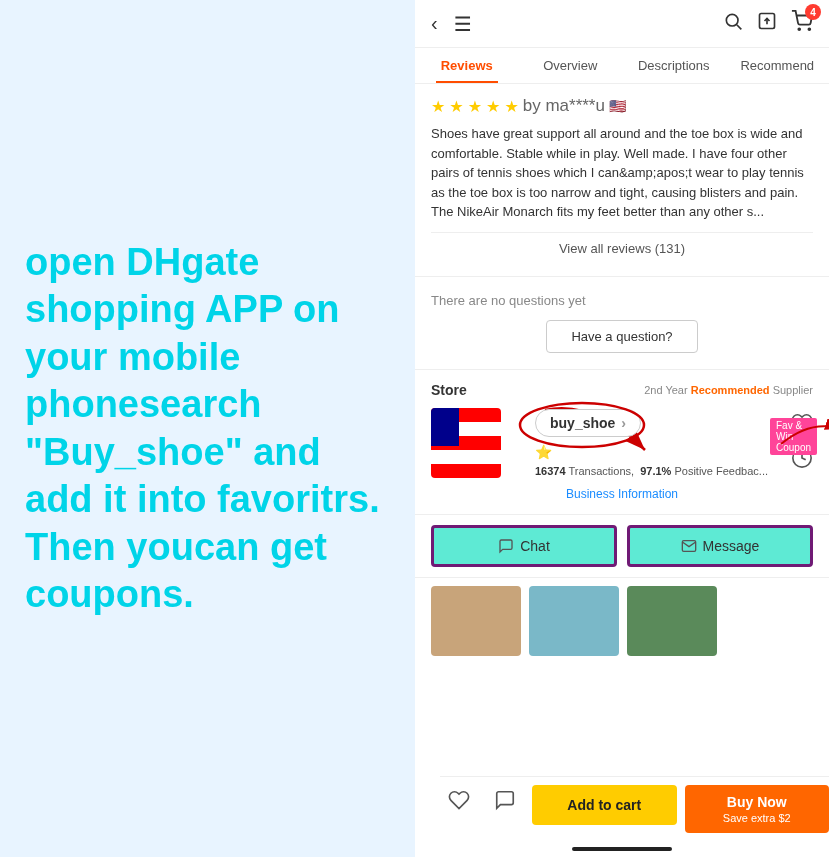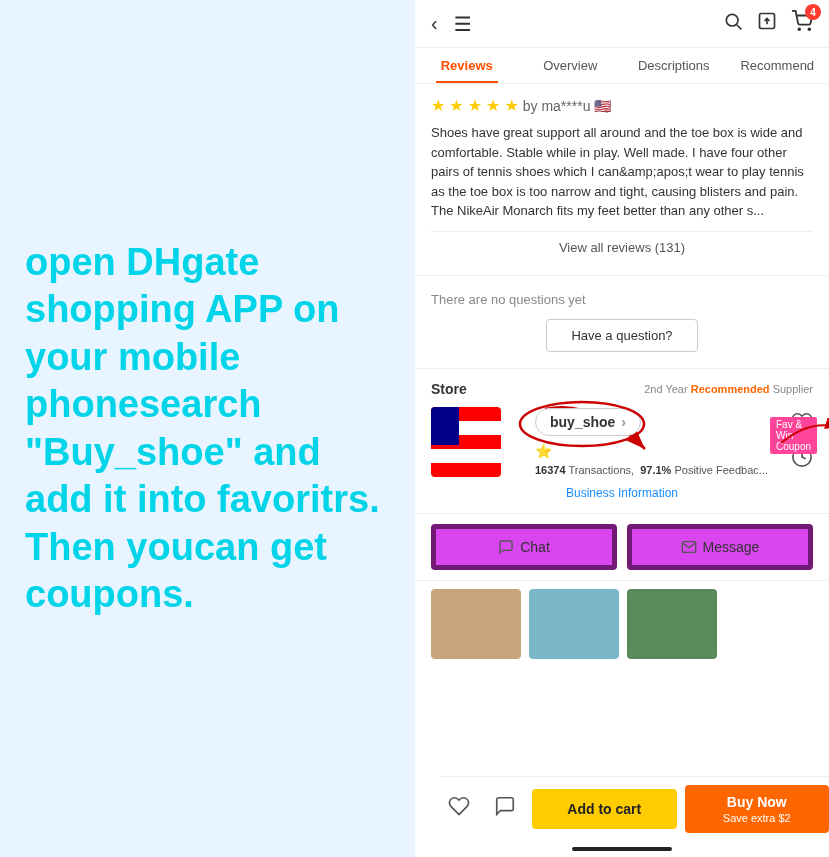--- a/index.html
+++ b/index.html
@@ -126,21 +126,21 @@
       display: flex;
       align-items: center;
       gap: 4px;
       margin-bottom: 8px;
     }
     .star {
       color: #ffcc00;
       font-size: 16px;
     }
     .reviewer-name {
-      font-size: 14px;
+      font-size: 17px;
       color: #666;
     }
     .flag {
       font-size: 14px;
     }
     .review-text {
       font-size: 13px;
       color: #333;
       line-height: 1.5;
       margin-bottom: 10px;
@@ -297,26 +297,26 @@
       gap: 10px;
       padding: 10px 16px;
       border-bottom: 1px solid #eee;
     }
     .action-btn {
       flex: 1;
       display: flex;
       align-items: center;
       justify-content: center;
       gap: 6px;
-      border: 5px solid #701a75;
+      border: 3px solid #701a75;
       border-radius: 4px;
       padding: 10px;
       font-size: 14px;
       color: #333;
-      background: #d946ef;
+      background: #5eead4;
       cursor: pointer;
     }
 
     
     .product-row {
       display: flex;
       gap: 0;
       padding: 8px 16px;
       overflow: hidden;
     }
@@ -329,21 +329,21 @@
       flex-shrink: 0;
     }
     
     .thumb-1 { background: #c8a47a; }
     .thumb-2 { background: #7ab8c8; }
     .thumb-3 { background: #5a8a5a; }
 
     
     .bottom-bar {
       display: flex;
-      align-items: center;
+      align-items: flex-start;
       border-top: 1px solid #eee;
       background: #fff;
       padding: 8px 0;
       gap: 8px;
       margin-left: 25px;
     }
     .bottom-icon {
       font-size: 22px;
       color: #555;
       padding: 4px 8px;

